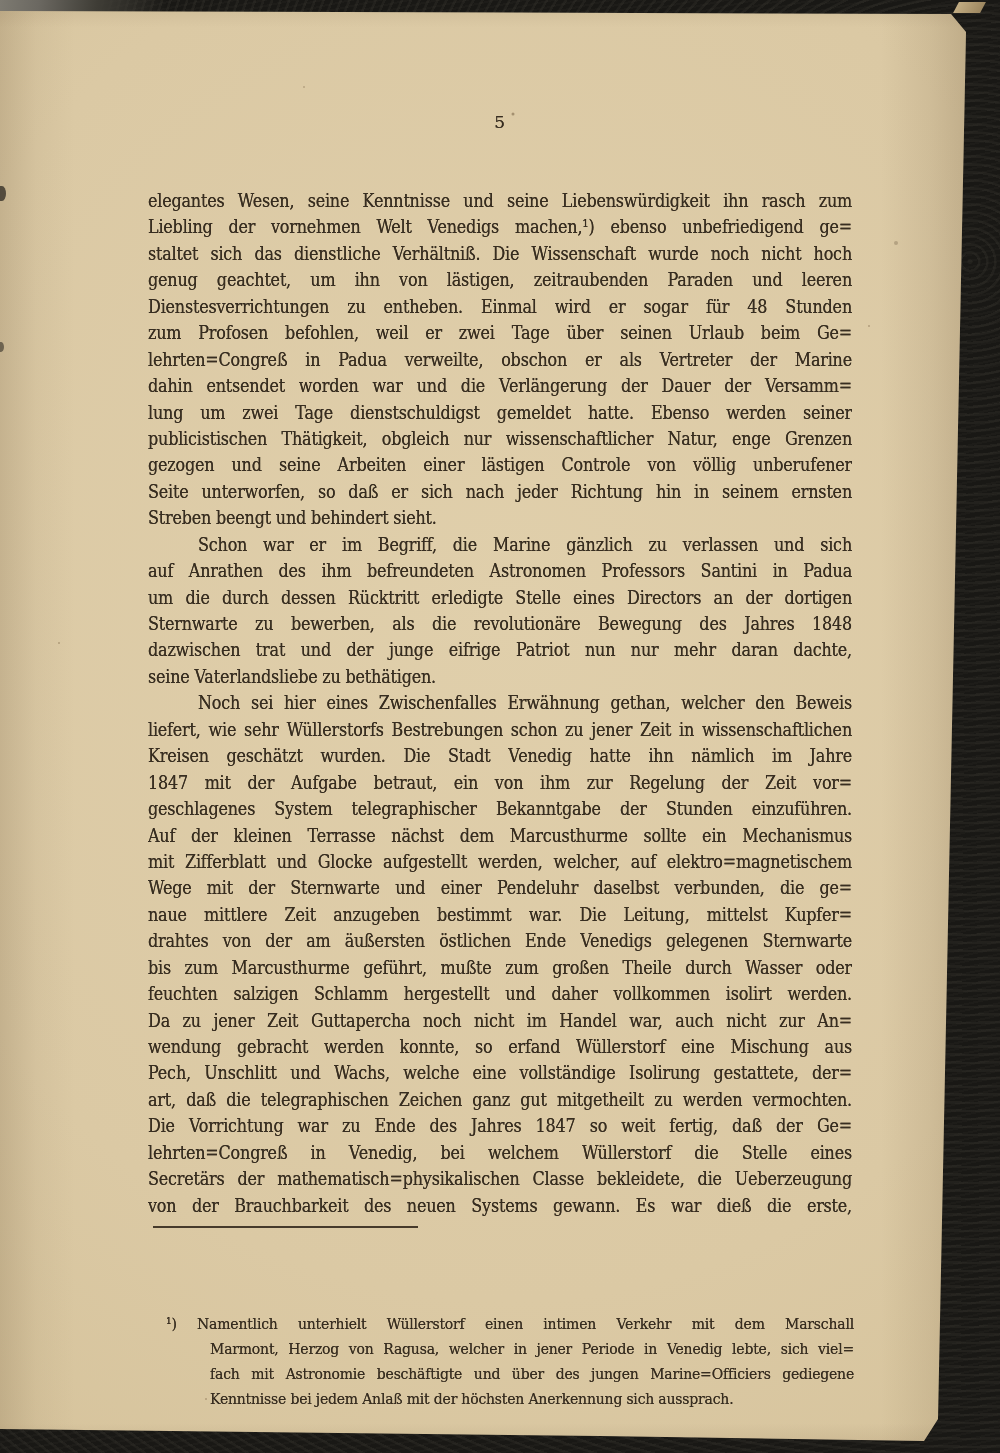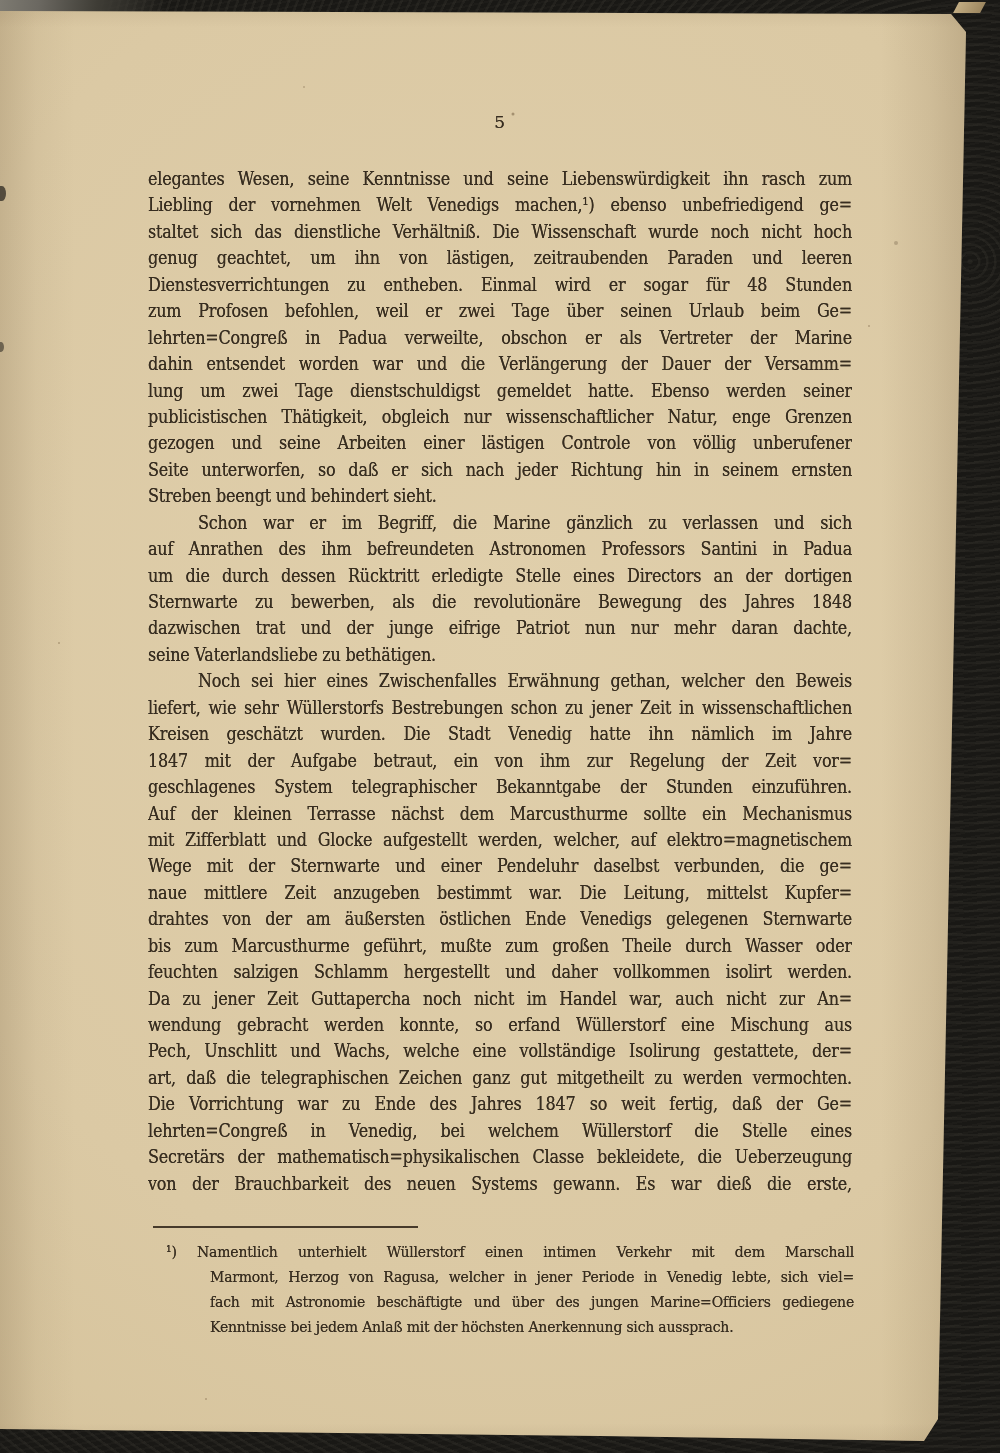--- a/index.html
+++ b/index.html
@@ -71,41 +71,41 @@
 
   
   .page-number {
     position: absolute; left: 148px; top: 112px; width: 704px;
     text-align: center; font-size: 17px; letter-spacing: .5px;
     color: #372d20; text-shadow: 0 0 .5px rgba(55,45,32,.8);
   }
 
   
   .body-text {
-    position: absolute; left: 148px; top: 166px; width: 704px;
+    position: absolute; left: 148px; top: 188px; width: 704px;
     color: #372d20;
   }
   .line {
     height: 26.45px; line-height: 26.45px;
     font-size: 16px; letter-spacing: -0.2px;
     text-align: justify; text-align-last: justify;
     overflow: hidden;
     text-shadow: 0 0 .6px rgba(55,45,32,.9);
     transform: scaleY(1.14);
   }
   .line.indent { padding-left: 50px; }
   .line.para-end { text-align-last: left; }
 
   
   .fn-rule {
     position: absolute; left: 153px; top: 1226px; width: 265px; height: 2px;
     background: #463a2b;
   }
   .footnote {
-    position: absolute; left: 148px; top: 1240px; width: 706px;
+    position: absolute; left: 148px; top: 1312px; width: 706px;
     color: #372d20;
   }
   .fn-line {
     line-height: 25px; font-size: 14px; letter-spacing: -0.2px;
     padding-left: 62px;
     text-align: justify; text-align-last: justify;
     text-shadow: 0 0 .5px rgba(55,45,32,.85);
     transform: scaleY(1.1);
   }
   .footnote div.fn-line:first-of-type { text-indent: -44px; }

